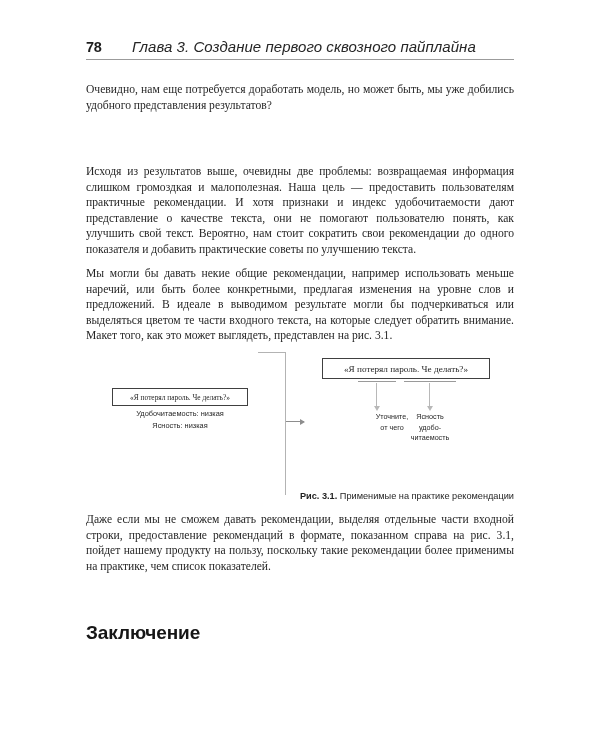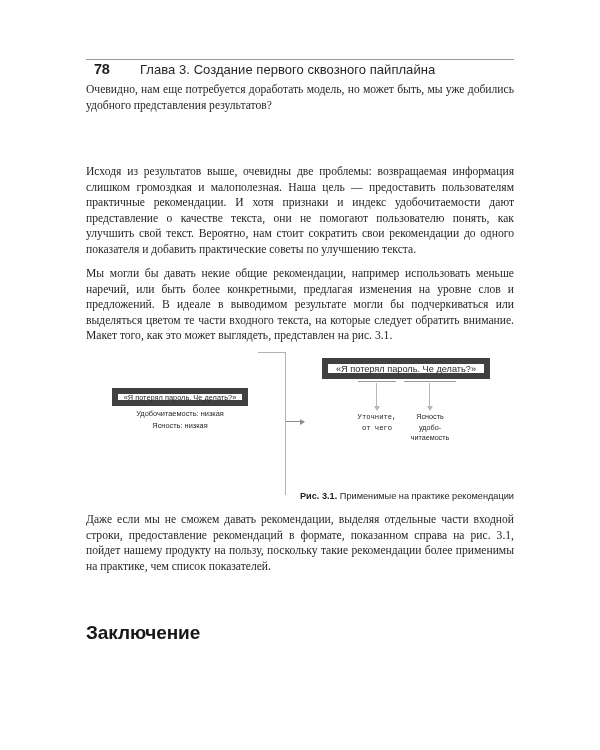--- a/index.html
+++ b/index.html
@@ -20,40 +20,40 @@
     position: absolute;
     left: 0; top: 0;
     width: 600px;
     height: 750px;
     background: #ffffff;
   }
 
   
   .runhead {
     position: absolute;
-    left: 94px;
+    left: 86px;
     top: 38px;
     width: 428px;
     display: flex;
     align-items: flex-end;
-    margin-top: 23px;
   }
   .folio {
     font-family: "Liberation Sans", "DejaVu Sans", sans-serif;
     font-weight: bold;
     font-size: 14.5px;
     color: #1d1d1d;
     letter-spacing: -0.2px;
     width: 46px;
   }
   .runhead-title {
     font-family: "Liberation Sans", "DejaVu Sans", sans-serif;
-    font-size: 13px;
+    font-size: 15px;
     color: #262626;
     letter-spacing: 0.05px;
+    font-style: italic;
   }
   .rule {
     position: absolute;
     left: 86px;
     top: 59px;
     width: 428px;
     height: 1px;
     background: #9b9b9b;
   }
 
@@ -94,24 +94,24 @@
   
   .figure {
     position: absolute;
     left: 86px;
     top: 340px;
     width: 428px;
     height: 190px;
   }
   .fig-box {
     position: absolute;
-    border: 6px solid #404040;
+    border: 1px solid #404040;
     background: #ffffff;
     box-sizing: border-box;
-    font-family: Liberation Sans, sans-serif;
+    font-family: Liberation Serif, serif;
     color: #1f1f1f;
     display: flex;
     align-items: center;
     justify-content: center;
     white-space: nowrap;
   }
   .box-left {
     left: 26px;
     top: 48px;
     width: 136px;
@@ -204,21 +204,21 @@
 
   .anno {
     position: absolute;
     top: 72px;
     text-align: center;
     font-family: "Liberation Sans", "DejaVu Sans", sans-serif;
     font-size: 7.2px;
     line-height: 10.5px;
     color: #1f1f1f;
   }
-  .anno-1 { left: 258px; width: 66px; font-family: Liberation Mono, monospace; }
+  .anno-1 { left: 273px; width: 66px; }
   .anno-2 { left: 313px; width: 62px; }
 
   .caption {
     position: absolute;
     left: 86px;
     top: 491px;
     width: 428px;
     text-align: right;
     font-family: "Liberation Sans", "DejaVu Sans", sans-serif;
     font-size: 9.2px;

